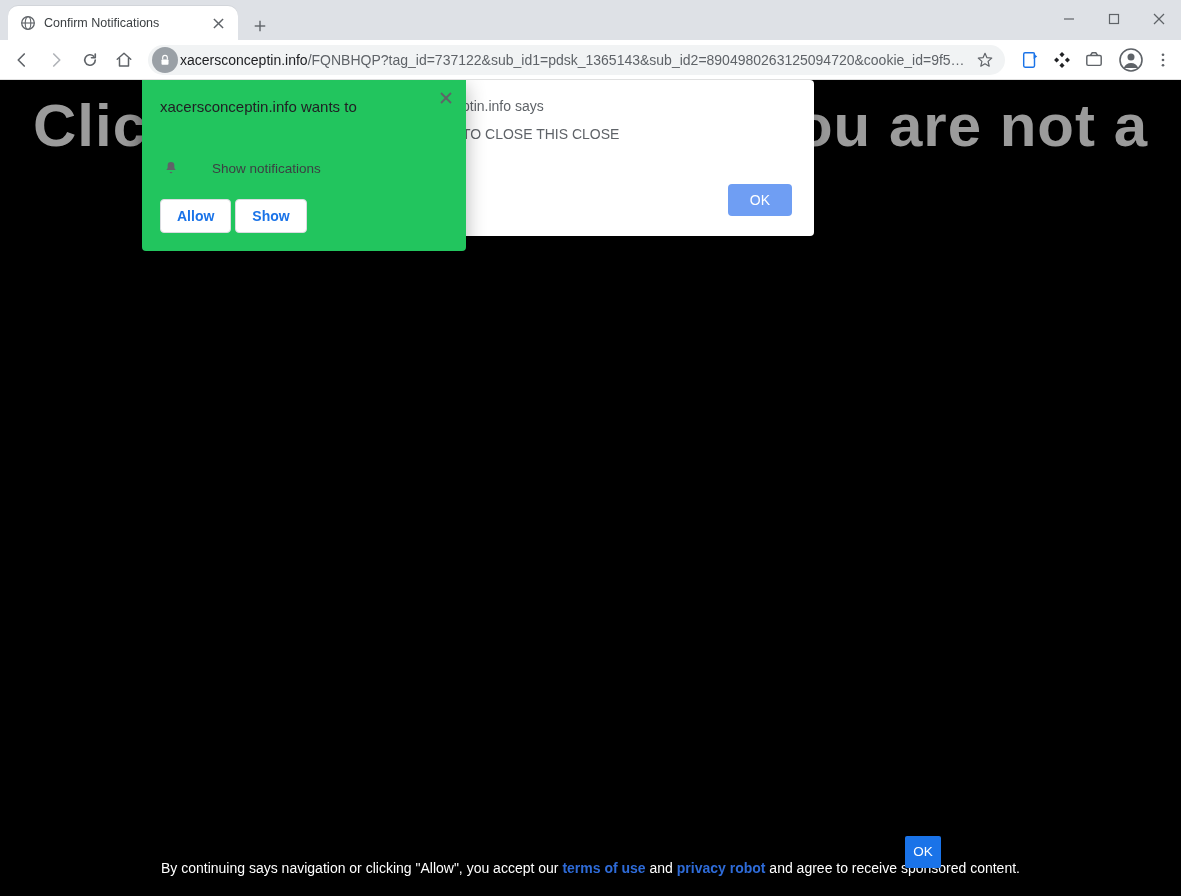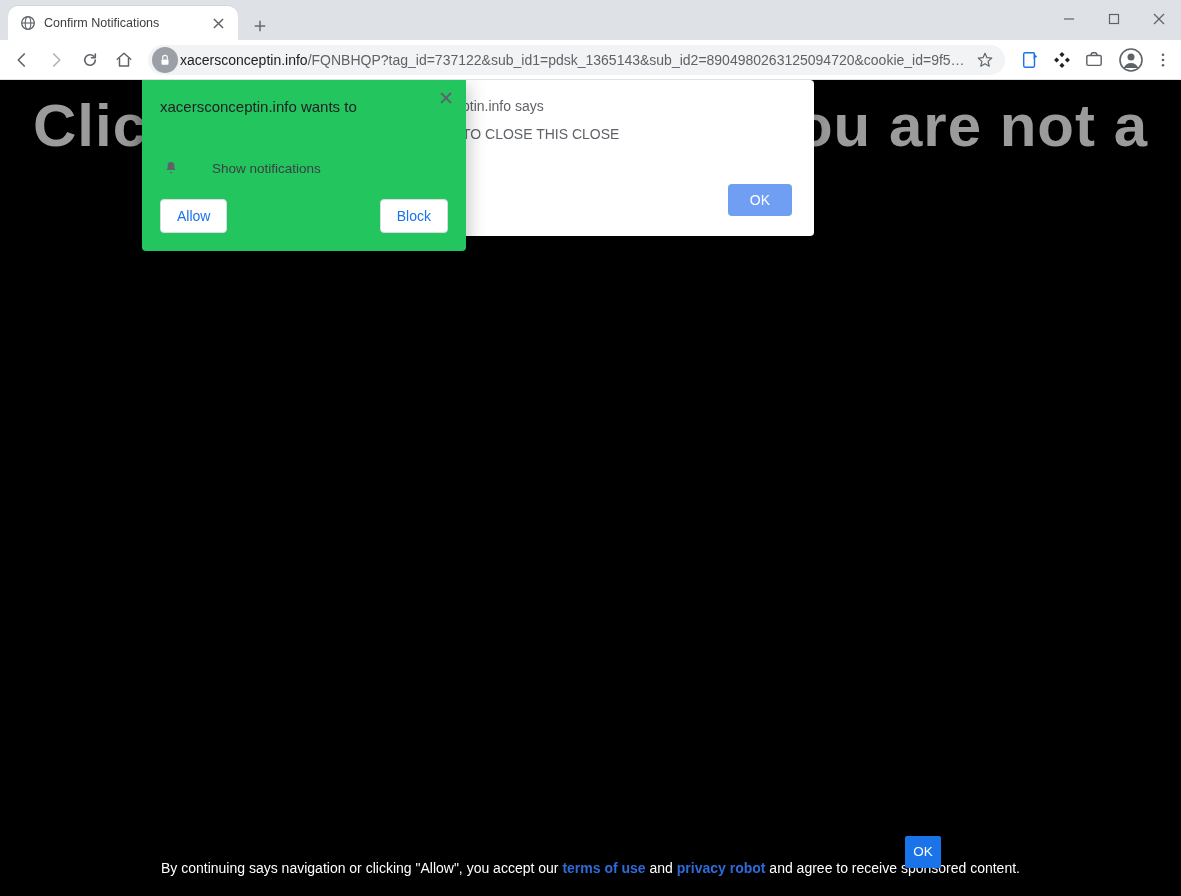--- a/index.html
+++ b/index.html
@@ -53,21 +53,21 @@
   .jsalert .msg { font-size:14px; color:#5f6368; margin-bottom:26px; }
   .jsalert .okbtn { float:right; background:#6f9ef3; color:#fff; font-size:14px; padding:8px 22px; border-radius:4px; }
 
   
   .notif { position:absolute; top:0; left:142px; width:324px; background:#22c55e; box-shadow:0 6px 20px rgba(0,0,0,.3); border-bottom-left-radius:4px; border-bottom-right-radius:4px; padding:18px 18px 18px; z-index:5;}
   .notif .nhead { font-size:15px; color:#202124; margin-bottom:16px; }
   .notif .closebtn { position:absolute; right:10px; top:8px; width:20px; height:20px; display:flex; align-items:center; justify-content:center; color:#5f6368;}
   .notif .permrow { display:flex; align-items:center; gap:32px; margin-left:2px; margin-bottom:22px;margin-top:44px;}
   .notif .permrow .bell { width:18px; height:18px; color:#5f6368; display:flex; align-items:center; justify-content:center;}
   .notif .permrow .permlabel { font-size:13.5px; color:#3c4043; }
-  .notif .btnrow { display:flex; justify-content:space-between; gap:10px; }
+  .notif .btnrow { display:flex; justify-content:flex-start; gap:4px;font-weight:bold; }
   .notif .btn { border:1px solid #dadce0; border-radius:4px; padding:8px 16px; font-size:14px; color:#1a73e8; background:#fff;}
 
   .clearfix::after { content:""; display:block; clear:both; }
 </style>
 </head>
 <body>
 
 <div class="browser">
 
   <div class="window-controls">
@@ -217,21 +217,21 @@
         <span class="bell">
           <svg viewBox="0 0 24 24" width="16" height="16">
               <path d="M12 3a5 5 0 0 0-5 5v4l-2 3h14l-2-3V8a5 5 0 0 0-5-5z" fill="#5f6368"></path>
               <path d="M10 18a2 2 0 0 0 4 0" fill="#5f6368"></path>
             </svg>
         </span>
         <span class="permlabel">Show notifications</span>
       </div>
       <div class="btnrow">
         <div class="btn">Allow</div>
-        <div class="btn">Block</div>
+        <div class="btn">Show</div>
       </div>
     </div>
 
     <div class="consent">
       <span>By continuing says navigation or clicking "Allow", you accept our </span><a class="link">terms of use</a><span> and </span><a class="link">privacy robot</a><span> and agree to receive sponsored content.</span>
       <div class="ok">OK</div>
     </div>
   </div>
 </div>
 

